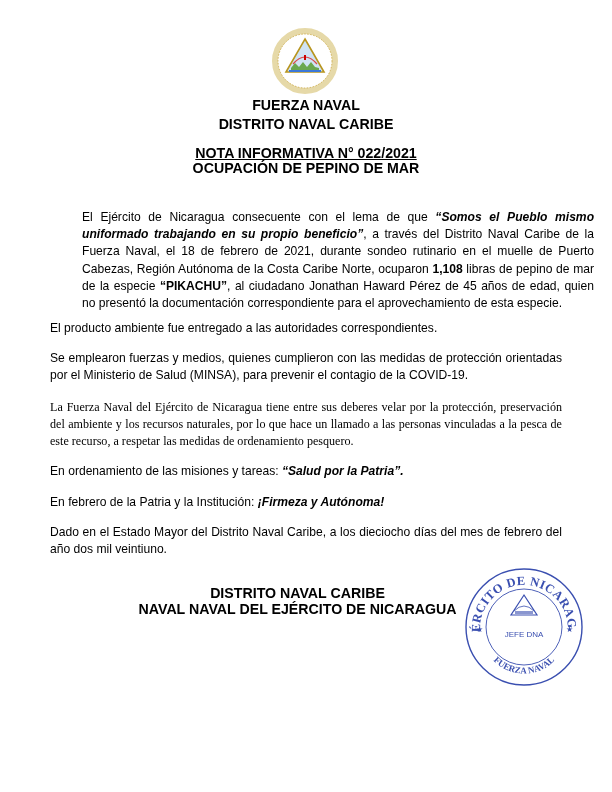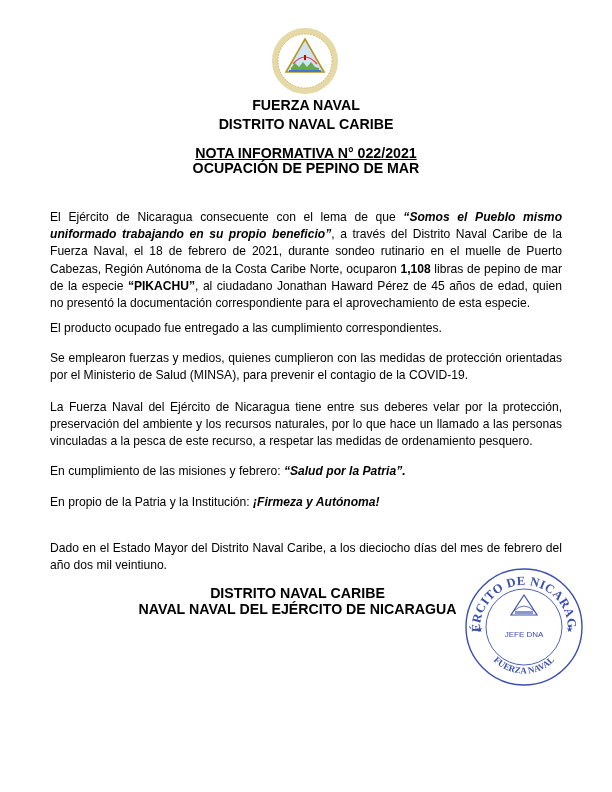--- a/index.html
+++ b/index.html
@@ -5,27 +5,27 @@
   html, body { margin: 0; padding: 0; background: #ffffff; }
   body { width: 612px; height: 792px; position: relative; overflow: hidden;
          font-family: "Liberation Sans", sans-serif; color: #000; }
   .crest { position: absolute; left: 272px; top: 28px; width: 66px; height: 66px; }
   .hdr { position: absolute; left: 0; width: 612px; text-align: center; font-weight: bold; font-size: 14.2px; line-height: 17px; }
   .hdr1 { top: 97px; }
   .hdr2 { top: 116px; }
   .note { top: 145px; text-decoration: underline; }
   .subj { top: 160px; }
   .body { position: absolute; left: 50px; width: 512px; font-size: 12.1px; line-height: 17.2px; text-align: justify; }
-  .p1 { top: 209px; }
+  .p1 { top: 209px; margin-left: 32px; }
   .p2 { top: 320px; }
   .p3 { top: 350px; }
-  .p4 { top: 399px; }
+  .p4 { top: 399px; font-family: Liberation Serif, serif; }
   .p5 { top: 463px; }
   .p6 { top: 494px; }
-  .p7 { top: 540px; }
+  .p7 { top: 524px; }
   .bi { font-weight: bold; font-style: italic; }
   .b { font-weight: bold; }
   .sig { position: absolute; left: 130px; width: 335px; text-align: center; font-weight: bold; font-size: 14.2px; line-height: 17px; }
   .sig1 { top: 585px; }
   .sig2 { top: 601px; }
   .stamp { position: absolute; left: 460px; top: 563px; width: 128px; height: 128px; }
 </style>
 </head>
 <body>
 
@@ -43,29 +43,29 @@
 
 <div class="hdr hdr1">FUERZA NAVAL</div>
 <div class="hdr hdr2">DISTRITO NAVAL CARIBE</div>
 <div class="hdr note">NOTA INFORMATIVA N° 022/2021</div>
 <div class="hdr subj">OCUPACIÓN DE PEPINO DE MAR</div>
 
 <div class="body p1">
   <span>El Ejército de Nicaragua consecuente con el lema de que </span><span class="bi">“Somos el Pueblo mismo uniformado trabajando en su propio beneficio”</span><span>, a través del Distrito Naval Caribe de la Fuerza Naval, el 18 de febrero de 2021, durante sondeo rutinario en el muelle de Puerto Cabezas, Región Autónoma de la Costa Caribe Norte, ocuparon </span><span class="b">1,108</span><span> libras de pepino de mar de la especie </span><span class="b">“PIKACHU”</span><span>, al ciudadano Jonathan Haward Pérez de 45 años de edad, quien no presentó la documentación correspondiente para el aprovechamiento de esta especie.</span>
 </div>
 
-<div class="body p2">El producto ocupado fue entregado a las cumplimiento correspondientes.</div>
+<div class="body p2">El producto ambiente fue entregado a las autoridades correspondientes.</div>
 <div class="body p3">Se emplearon fuerzas y medios, quienes cumplieron con las medidas de protección orientadas por el Ministerio de Salud (MINSA), para prevenir el contagio de la COVID-19.</div>
 <div class="body p4">La Fuerza Naval del Ejército de Nicaragua tiene entre sus deberes velar por la protección, preservación del ambiente y los recursos naturales, por lo que hace un llamado a las personas vinculadas a la pesca de este recurso, a respetar las medidas de ordenamiento pesquero.</div>
 
 <div class="body p5">
-  <span>En cumplimiento de las misiones y febrero: </span><span class="bi">“Salud por la Patria”.</span>
+  <span>En ordenamiento de las misiones y tareas: </span><span class="bi">“Salud por la Patria”.</span>
 </div>
 <div class="body p6">
-  <span>En propio de la Patria y la Institución: </span><span class="bi">¡Firmeza y Autónoma!</span>
+  <span>En febrero de la Patria y la Institución: </span><span class="bi">¡Firmeza y Autónoma!</span>
 </div>
 <div class="body p7">Dado en el Estado Mayor del Distrito Naval Caribe, a los dieciocho días del mes de febrero del año dos mil veintiuno.</div>
 
 <div class="sig sig1">DISTRITO NAVAL CARIBE</div>
 <div class="sig sig2">NAVAL NAVAL DEL EJÉRCITO DE NICARAGUA</div>
 
 <div class="stamp">
   <svg width="128" height="128" viewBox="0 0 128 128">
     <defs>
       <path id="arcTop" d="M20 66 A44 44 0 0 1 108 66"></path>

